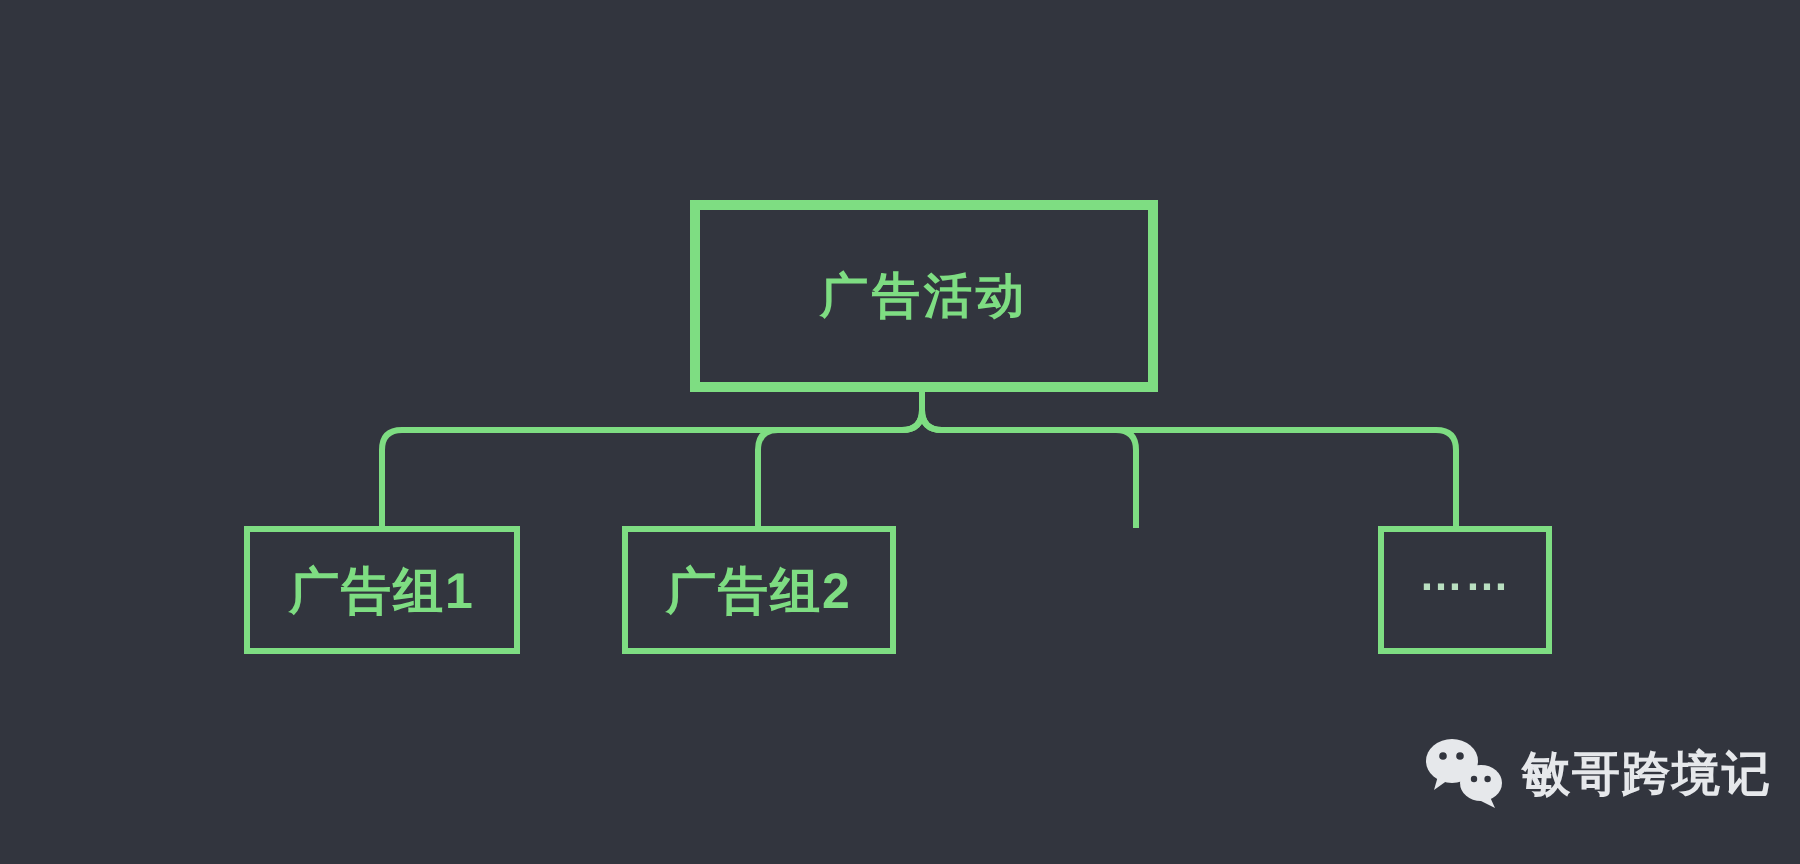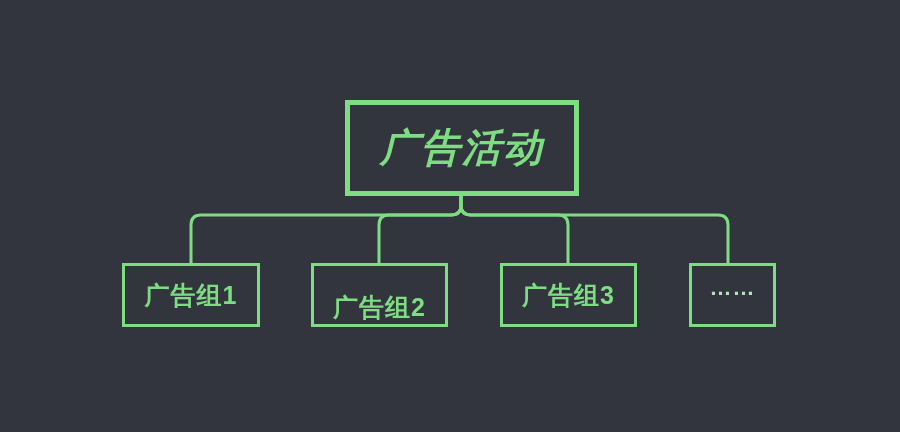--- a/index.html
+++ b/index.html
@@ -35,35 +35,34 @@
     justify-content: center;
     color: #7edd82;
     background: #32353e;
   }
   .root-box {
     left: 345px;
     top: 100px;
     width: 234px;
     height: 96px;
     border: 5px solid #7edd82;
-    font-size: 39px;
+    font-size: 24px;
     font-weight: bold;
     letter-spacing: 2px;
-    font-style: italic;
   }
   .child-box {
     top: 263px;
     height: 64px;
     border: 3px solid #7edd82;
     font-size: 25px;
     font-weight: bold;
     letter-spacing: 1px;
   }
   .child-1 { left: 122px; width: 138px; }
-  .child-2 { left: 311px; width: 137px; align-items: flex-end; }
+  .child-2 { left: 311px; width: 137px; }
   .child-3 { left: 500px; width: 137px; }
   .child-4 { left: 689px; width: 87px;  }
   .ellipsis-label {
     color: #b9dfc0;
     font-size: 22px;
     letter-spacing: 1px;
     position: relative;
     top: -7px;
   }
   .watermark {
@@ -104,22 +103,39 @@
   </div>
 
   <div class="box child-box child-1">
     <span>广告组1</span>
   </div>
 
   <div class="box child-box child-2">
     <span>广告组2</span>
   </div>
 
-  <div class="box child-box child-3">
-    <span>广告组3</span>
-  </div>
 
   <div class="box child-box child-4">
     <span class="ellipsis-label">……</span>
   </div>
 
+  <div class="watermark">
+    <svg class="wm-icon" viewBox="0 0 40 38">
+
+      <g fill="#e6e8eb">
+        <ellipse cx="14" cy="12.5" rx="13" ry="11"></ellipse>
+        <path d="M7 20 L5 27 L12 22 Z"></path>
+
+        <ellipse cx="28.5" cy="23.5" rx="10.5" ry="9"></ellipse>
+        <path d="M33 30.5 L35.5 36 L27.5 32 Z"></path>
+      </g>
+
+      <g fill="#32353e">
+        <circle cx="9.5" cy="10" r="1.9"></circle>
+        <circle cx="18" cy="10" r="1.9"></circle>
+        <circle cx="25" cy="21.5" r="1.6"></circle>
+        <circle cx="31.8" cy="21.5" r="1.6"></circle>
+      </g>
+    </svg>
+    <span class="wm-text">敏哥跨境记</span>
+  </div>
 
 </div>
 
 </body></html>

